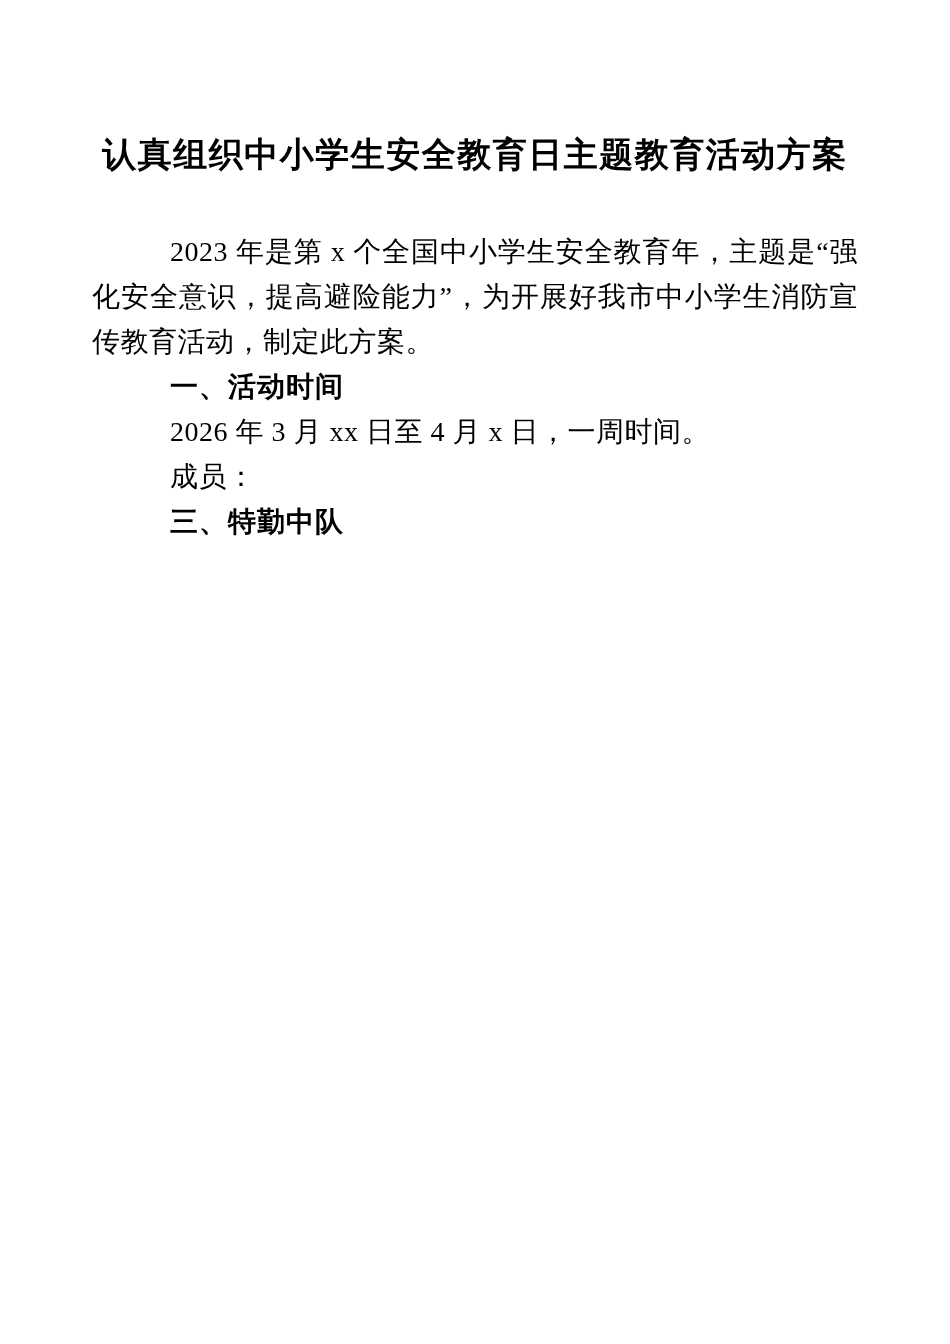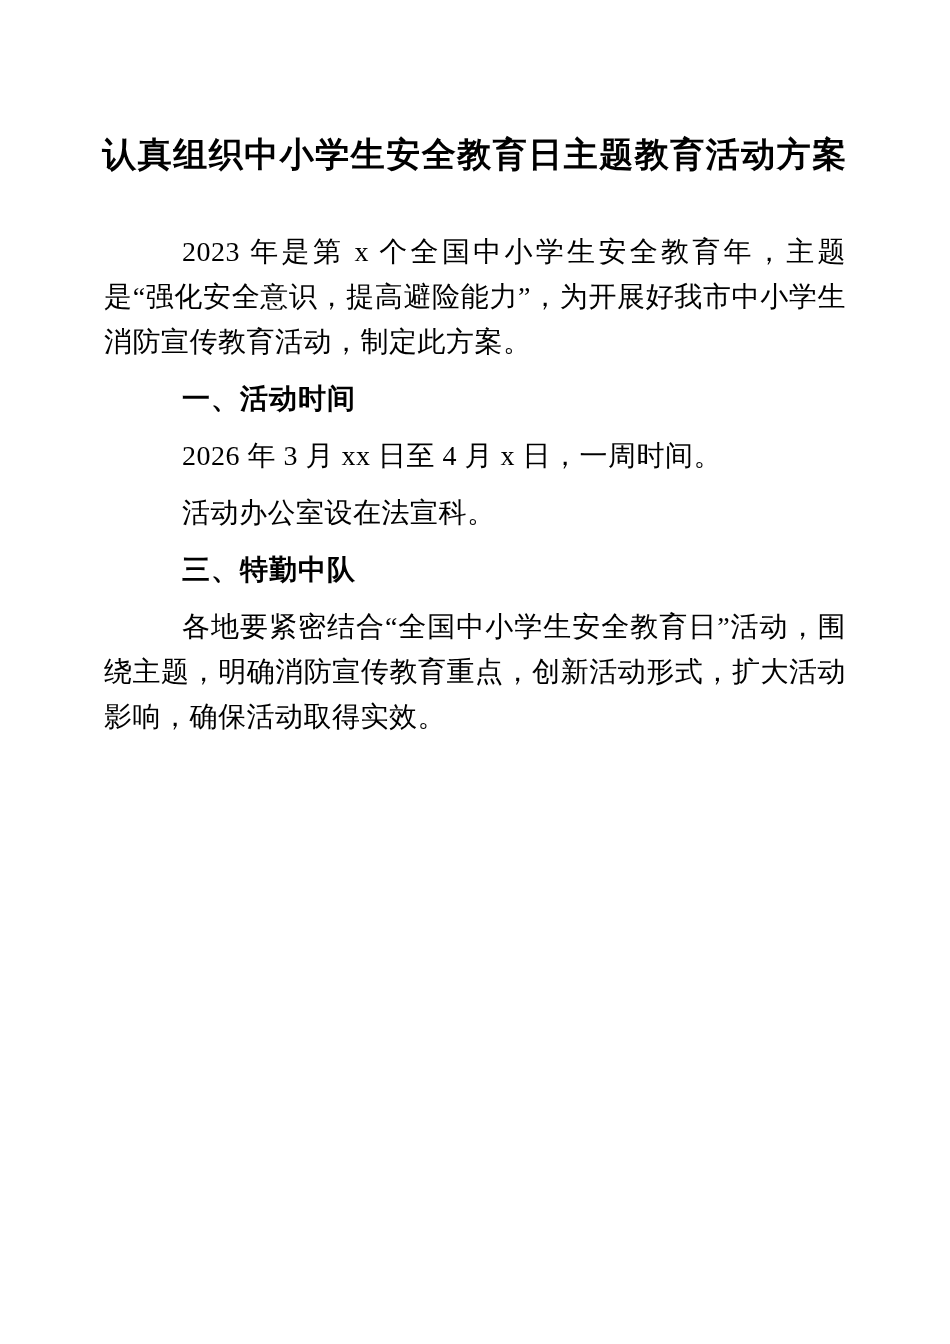--- a/index.html
+++ b/index.html
@@ -22,33 +22,33 @@
     margin: 0 0 50px 0;
     font-family: "Liberation Serif", "DejaVu Serif", serif;
     font-weight: bold;
     font-size: 34px;
     line-height: 48px;
     letter-spacing: 1.5px;
     text-align: center;
     color: #000000;
   }
   .body-par {
-    margin: 12px;
+    margin: 0;
     font-family: "Liberation Serif", "DejaVu Serif", serif;
     font-weight: normal;
     font-size: 28px;
     line-height: 45px;
     letter-spacing: 0.5px;
     text-align: justify;
     text-justify: inter-character;
     text-indent: 78px;
     color: #000000;
   }
   .sec-heading {
-    margin: 12px;
+    margin: 0;
     font-family: "Liberation Sans", "DejaVu Sans", sans-serif;
     font-weight: bold;
     font-size: 28px;
     line-height: 45px;
     letter-spacing: 1px;
     text-indent: 78px;
     color: #000000;
   }
   .lead-bold {
     font-weight: bold;
@@ -65,21 +65,20 @@
   <p class="body-par">2023 年是第 x 个全国中小学生安全教育年，主题是“强化安全意识，提高避险能力”，为开展好我市中小学生消防宣传教育活动，制定此方案。</p>
 
   <h2 class="sec-heading">一、活动时间</h2>
 
   <p class="body-par">2026 年 3 月 xx 日至 4 月 x 日，一周时间。</p>
 
 
 
 
 
+  <p class="body-par">成员：</p>
 
-  <p class="body-par">活动办公室设在法宣科。</p>
 
   <h2 class="sec-heading">三、特勤中队</h2>
 
-  <p class="body-par">各地要紧密结合“全国中小学生安全教育日”活动，围绕主题，明确消防宣传教育重点，创新活动形式，扩大活动影响，确保活动取得实效。</p>
 
 
 </div>
 
 </body></html>

